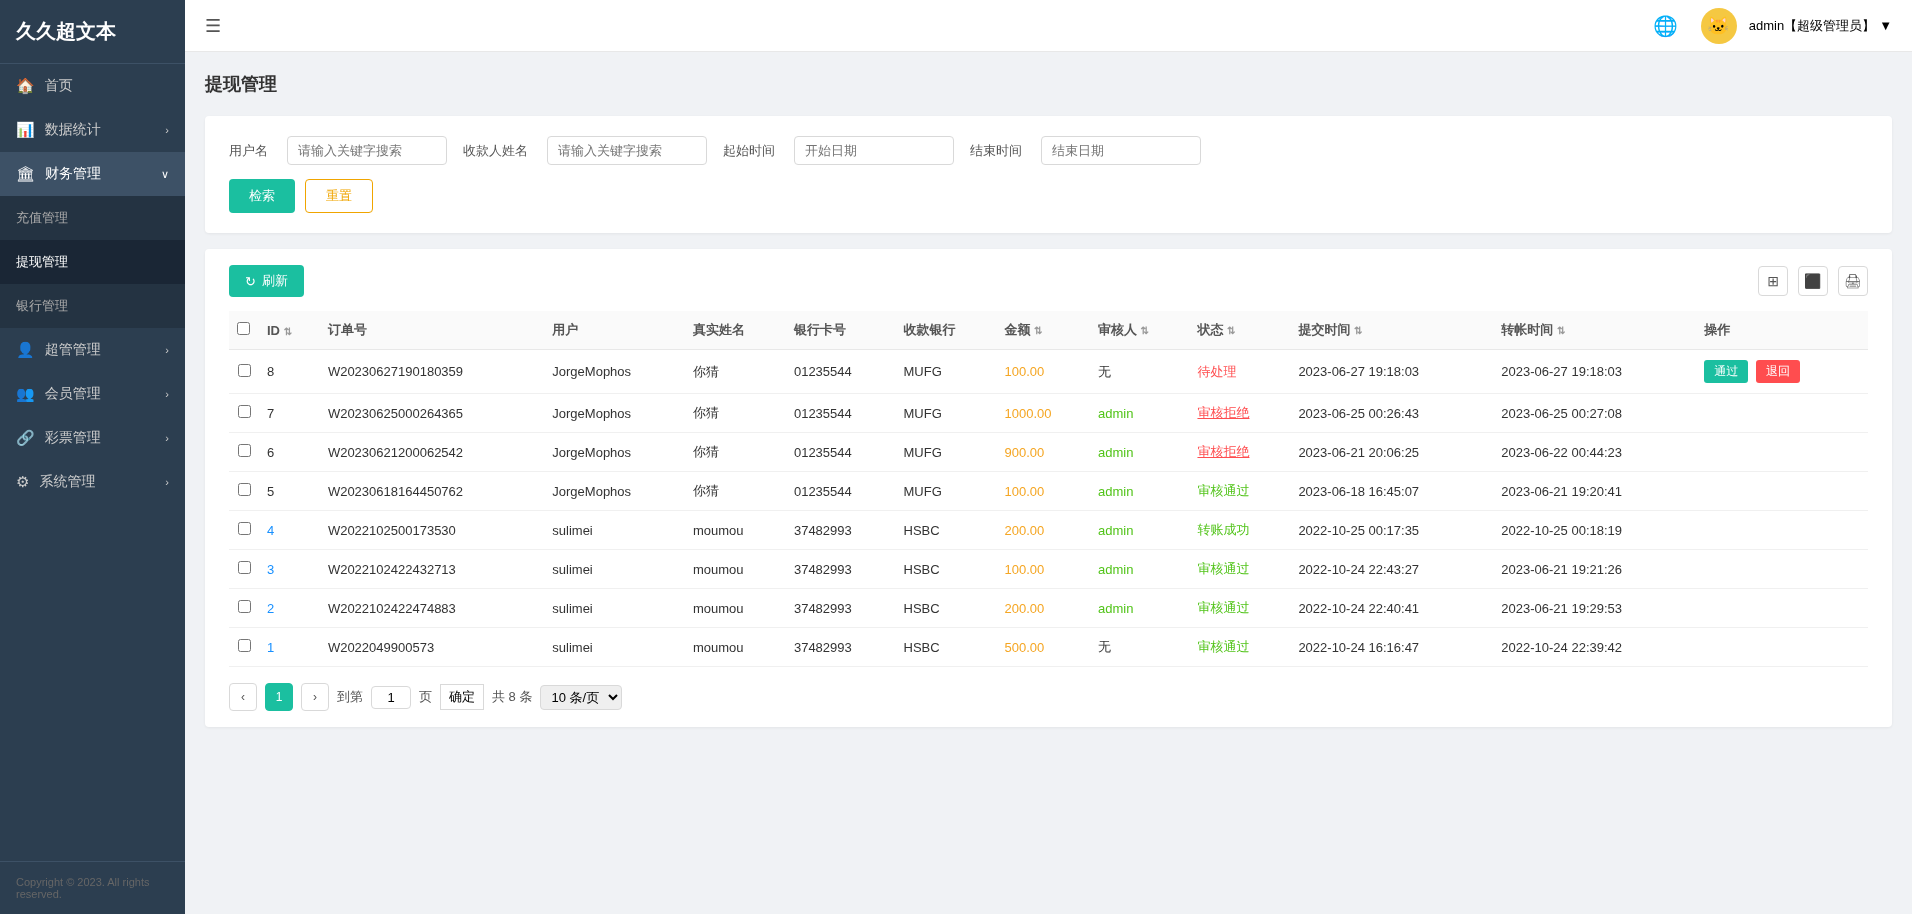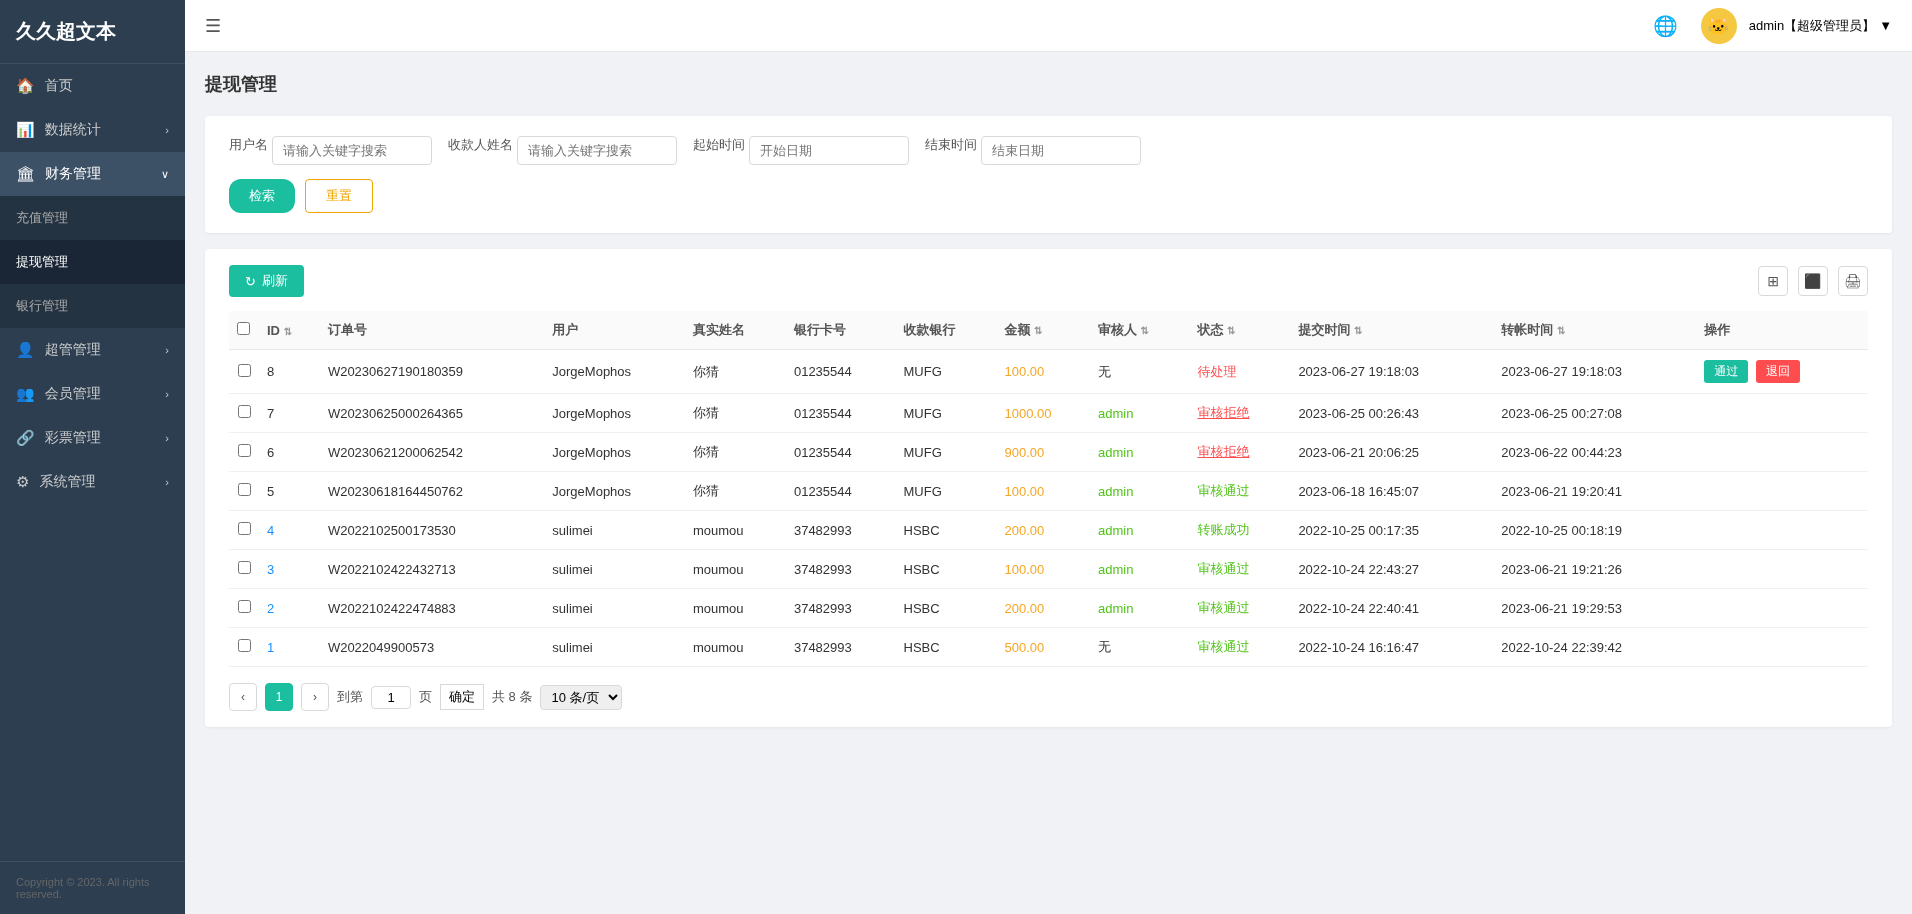--- a/index.html
+++ b/index.html
@@ -89,37 +89,37 @@
 
     
     .filter-card {
       background: #fff;
       border-radius: 4px;
       padding: 20px 24px;
       margin-bottom: 16px;
       box-shadow: 0 1px 3px rgba(0,0,0,0.06);
     }
     .filter-row { display: flex; align-items: center; gap: 16px; flex-wrap: wrap; margin-bottom: 14px; }
-    .filter-item { display: flex; align-items: flex-start; gap: 4px; }
+    .filter-item { display: flex; align-items: center; gap: 19px; }
     .filter-label { font-size: 13px; color: #555; white-space: nowrap; }
     .filter-input {
       border: 1px solid #d9d9d9;
       border-radius: 4px;
       padding: 6px 10px;
       font-size: 13px;
       width: 160px;
       outline: none;
       color: #333;
     }
     .filter-actions { display: flex; gap: 10px; }
     .btn-search {
       background: #1bbfa0;
       color: #fff;
       border: none;
-      border-radius: 12px;
+      border-radius: 4px;
       padding: 7px 20px;
       cursor: pointer;
       font-size: 13px;
     }
     .btn-reset {
       background: #fff;
       color: #f0a500;
       border: 1px solid #f0a500;
       border-radius: 4px;
       padding: 7px 20px;

